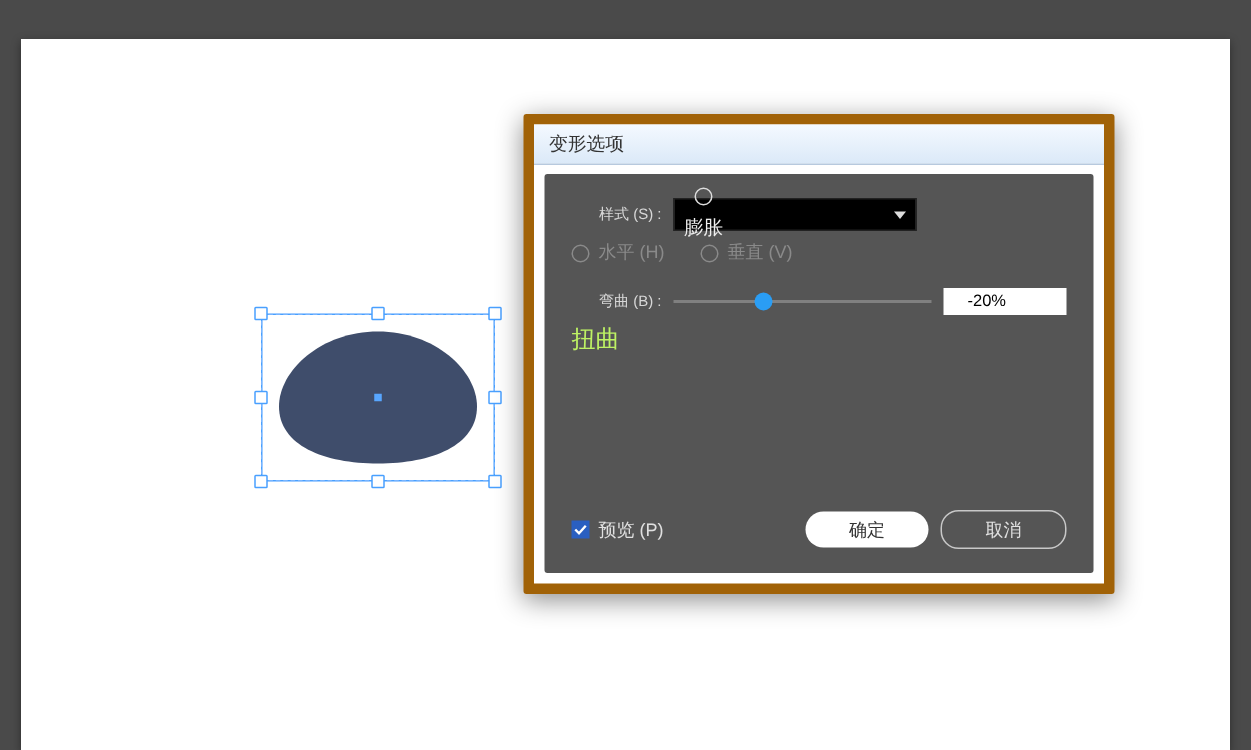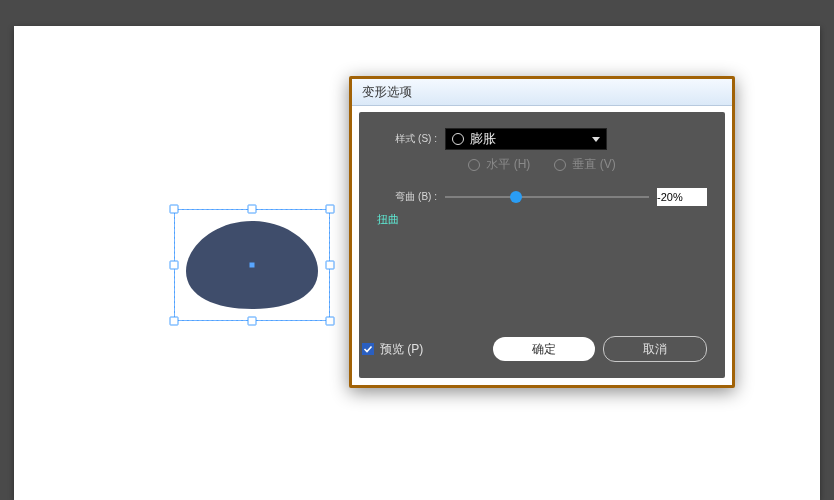--- a/index.html
+++ b/index.html
@@ -5,54 +5,54 @@
   html,body{margin:0;padding:0;width:834px;height:500px;background:#4a4a4a;font-family:"Microsoft YaHei",Arial,sans-serif;font-size:13px;overflow:hidden;}
   .canvas{position:absolute;left:14px;top:26px;width:806px;height:474px;background:#fff;box-shadow:0 2px 6px rgba(0,0,0,.4);}
   .select-bbox{position:absolute;left:160px;top:183px;width:156px;height:112px;}
   .bbox-frame{position:absolute;inset:0;border:1px solid #49a0ff;}
   .bbox-inner{position:absolute;inset:0;border:1px dashed #9ec6ff;opacity:.55;}
   .blob{position:absolute;left:8px;top:8px;width:140px;height:96px;}
   .handle{position:absolute;width:7px;height:7px;background:#fff;border:1px solid #49a0ff;border-radius:1px;transform:translate(-50%,-50%);}
   .ctr-dot{position:absolute;left:50%;top:50%;width:5px;height:5px;background:#58a6ff;transform:translate(-50%,-50%);}  
   .rot{position:absolute;width:10px;height:10px;border:1px solid #49a0ff;border-radius:50%;background:#fff;transform:translate(-50%,-50%);}  
 
-  .dialog{position:absolute;left:349px;top:76px;width:380px;height:306px;background:#fff;border:3px solid #a16207;box-shadow:0 4px 18px rgba(0,0,0,.45);border-radius:2px;}
+  .dialog{position:absolute;left:349px;top:76px;width:380px;height:306px;background:#fff;border:7px solid #a16207;box-shadow:0 4px 18px rgba(0,0,0,.45);border-radius:2px;}
   .dlg-title{height:26px;line-height:26px;padding:0 10px;color:#333;font-size:12.5px;background:linear-gradient(#f4f9ff,#dbe9f8);border-bottom:1px solid #b7c9de;}
   .dlg-body{position:absolute;left:7px;right:7px;top:33px;bottom:7px;background:#555;border-radius:2px;color:#d7d7d7;}
 
   .row{position:absolute;left:18px;right:18px;display:flex;align-items:center;gap:8px;}
   .lbl{color:#d7d7d7;font-size:10px;white-space:nowrap;width:60px;text-align:right;}
   .rail{position:relative;flex:1;height:2px;background:#808080;}
   .thumb{position:absolute;top:50%;width:12px;height:12px;border-radius:50%;transform:translate(-50%,-50%);}  
   .thumb.blue{background:#2a9df4;}
   .thumb.grey{background:#c7c7c7;}
-  .valbox{width:50px;height:18px;line-height:18px;padding:0 0;font-size:11px;color:#000;background:#fff;}
+  .valbox{width:50px;height:18px;line-height:18px;padding:0 16px;font-size:11px;color:#000;background:#fff;}
   .valbox.dark{background:#3d3d3d;color:#ddd;border:1px solid #2b2b2b;line-height:16px;}
 
   .style-row{top:16px;}
   .style-row .lbl{width:60px;}
   .dropdown{display:flex;align-items:center;gap:6px;background:#000;border:1px solid #222;height:20px;padding:0 6px;width:148px;color:#eee;justify-content:space-between;}
   .dropdown .dd-circle{width:10px;height:10px;border:1.5px solid #ddd;border-radius:50%;}
   .dropdown .dd-caret{width:0;height:0;border-left:4px solid transparent;border-right:4px solid transparent;border-top:5px solid #ddd;}
 
-  .radio-row{top:44px;justify-content:center;gap:24px;}
+  .radio-row{top:44px;justify-content:flex-start;gap:24px;}
   .radio{display:flex;align-items:center;gap:6px;color:#8a8a8a;font-size:12px;}
   .radio .r-circle{width:10px;height:10px;border:1.5px solid #8a8a8a;border-radius:50%;}
 
   .bend-row{top:76px;}
-  .section-lbl{position:absolute;left:18px;top:100px;color:#5eead4;font-size:11px;}
+  .section-lbl{position:absolute;left:18px;top:100px;color:#bef264;font-size:16px;}
   .horiz-row{top:126px;}
   .vert-row{top:156px;}
 
-  .footer{position:absolute;left:3px;right:18px;bottom:16px;display:flex;align-items:center;}
+  .footer{position:absolute;left:18px;right:18px;bottom:16px;display:flex;align-items:center;}
   .chk{display:flex;align-items:center;gap:6px;font-size:12px;color:#e0e0e0;}
   .chk .box{width:12px;height:12px;background:#2a5fc1;display:flex;align-items:center;justify-content:center;}
   .chk .box svg{display:block;}
   .spacer{flex:1;}
-  .btn{width:102px;height:24px;border-radius:12px;font-size:12px;display:flex;align-items:center;justify-content:center;margin-left:8px;cursor:pointer;}
+  .btn{width:82px;height:24px;border-radius:12px;font-size:12px;display:flex;align-items:center;justify-content:center;margin-left:8px;cursor:pointer;}
   .btn.primary{background:#fff;color:#333;}
   .btn.secondary{background:transparent;border:1px solid #c8c8c8;color:#e0e0e0;}
 </style>
 </head>
 <body>
 
 <div class="canvas">
   <div class="select-bbox">
     <div class="bbox-frame"></div>
     <div class="bbox-inner"></div>
@@ -72,21 +72,21 @@
   </div>
 </div>
 
 <div class="dialog">
   <div class="dlg-title">变形选项</div>
   <div class="dlg-body">
 
     <div class="row style-row">
       <div class="lbl">样式 (S) :</div>
       <div class="dropdown">
-        <div style="display:flex;align-items:center;gap:6px;">
+        <div style="display:flex;align-items:center;gap:6px;flex-direction:column;">
           <span class="dd-circle"></span>
           <span>膨胀</span>
         </div>
         <span class="dd-caret"></span>
       </div>
     </div>
 
     <div class="row radio-row">
       <div class="radio">
         <span class="r-circle"></span>

